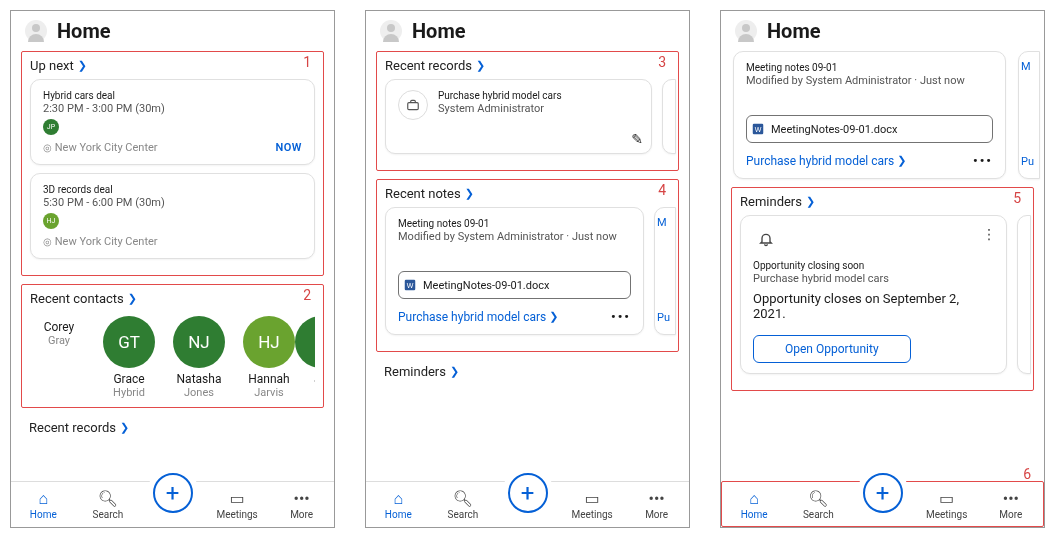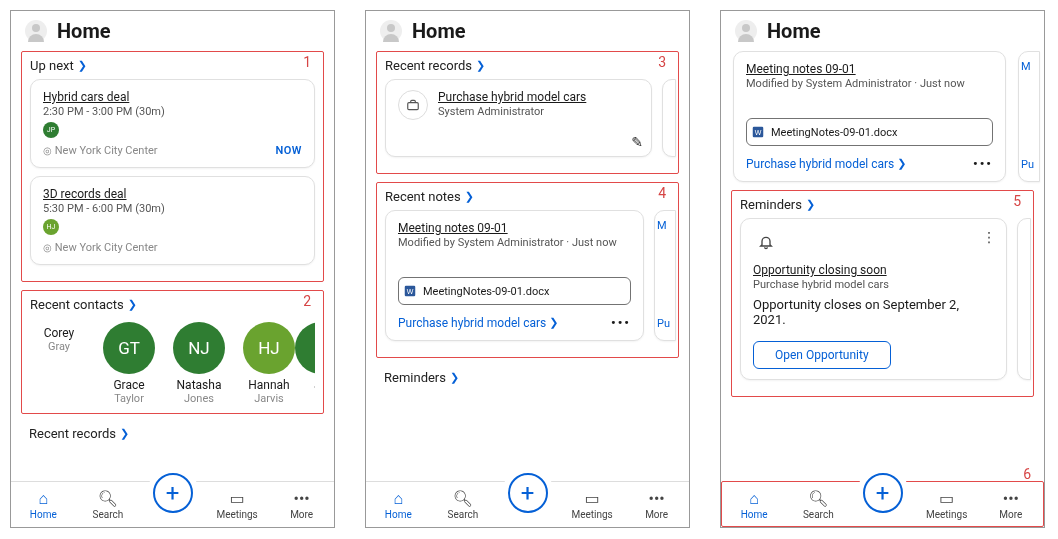--- a/index.html
+++ b/index.html
@@ -60,21 +60,21 @@
 }
 .sec-head.plain { padding: 4px 8px; }
 .chev { color: #0560d6; font-size: 11px; }
 
 .card {
   border: 1px solid #e0e0e0; border-radius: 10px;
   padding: 10px 12px; margin-bottom: 8px;
   background: #fff;
   box-shadow: 0 1px 2px rgba(0,0,0,0.05);
 }
-.card .title { font-size: 12px; font-weight: 400; text-decoration: underline; }
+.card .title { font-size: 10px; font-weight: 400; }
 .card .sub { font-size: 11px; color: #555; margin-top: 1px; }
 .dotrow { margin-top: 4px; display: flex; gap: 6px; align-items: center;}
 .dot { width: 16px; height: 16px; border-radius: 50%; display: inline-flex; align-items: center; justify-content: center; font-size: 7px; color: #fff; }
 .locrow { margin-top: 6px; font-size: 11px; color: #888; display: flex; justify-content: space-between; align-items: center;}
 .pin { font-size: 10px; margin-right: 3px; }
 .now { color: #0560d6; font-size: 11px; font-weight: 600; letter-spacing: .5px;}
 
 .contacts { display: flex; gap: 12px; overflow: hidden; padding-top: 4px;}
 .contact { display: flex; flex-direction: column; align-items: center; width: 58px; flex-shrink: 0;}
 .contact.partial { width: 22px; }
@@ -104,21 +104,21 @@
 }
 .side-txt { position:absolute; left:2px; top:50%; font-size:11px; color:#0560d6; }
 
 .reminder-head { display:flex; align-items:flex-start; gap:8px;flex-direction:column; }
 .bellwrap { width:26px; height:26px; display:flex; align-items:center; justify-content:center; position:relative;}
 .menu3 { position:absolute; right:10px; top:10px; font-size:14px; color:#444; }
 .body13 { font-size: 13px; margin-top:6px; }
 .btn-outline {
   display:inline-block; margin-top:14px;
   border:1px solid #0560d6; color:#0560d6;
-  border-radius:6px; padding:6px 21px; font-size:12px;
+  border-radius:6px; padding:6px 31px; font-size:12px;
 }
 
 .tabbar {
   position: absolute; bottom: 0; left: 0; right: 0; height: 46px;
   border-top: 1px solid #ddd; background: #fff;
   display: flex; align-items: center; justify-content: space-around;
 }
 .tab { display:flex; flex-direction:column; align-items:center; gap:1px; width:20%; font-size:10px; color:#444;}
 .tab.active { color: #0560d6; }
 .tabicon { font-size:16px; }
@@ -180,21 +180,21 @@
         <span class="chev">❯</span>
       </div>
       <div class="contacts">
         <div class="contact">
           <div class="n1">Corey</div>
           <div class="n2">Gray</div>
         </div>
         <div class="contact">
           <div class="bigdot" style="background:#2f7d32">GT</div>
           <div class="n1">Grace</div>
-          <div class="n2">Taylor</div>
+          <div class="n2">Hybrid</div>
         </div>
         <div class="contact">
           <div class="bigdot" style="background:#2f7d32">NJ</div>
           <div class="n1">Natasha</div>
           <div class="n2">Jones</div>
         </div>
         <div class="contact">
           <div class="bigdot" style="background:#6aa32f">HJ</div>
           <div class="n1">Hannah</div>
           <div class="n2">Jarvis</div>

